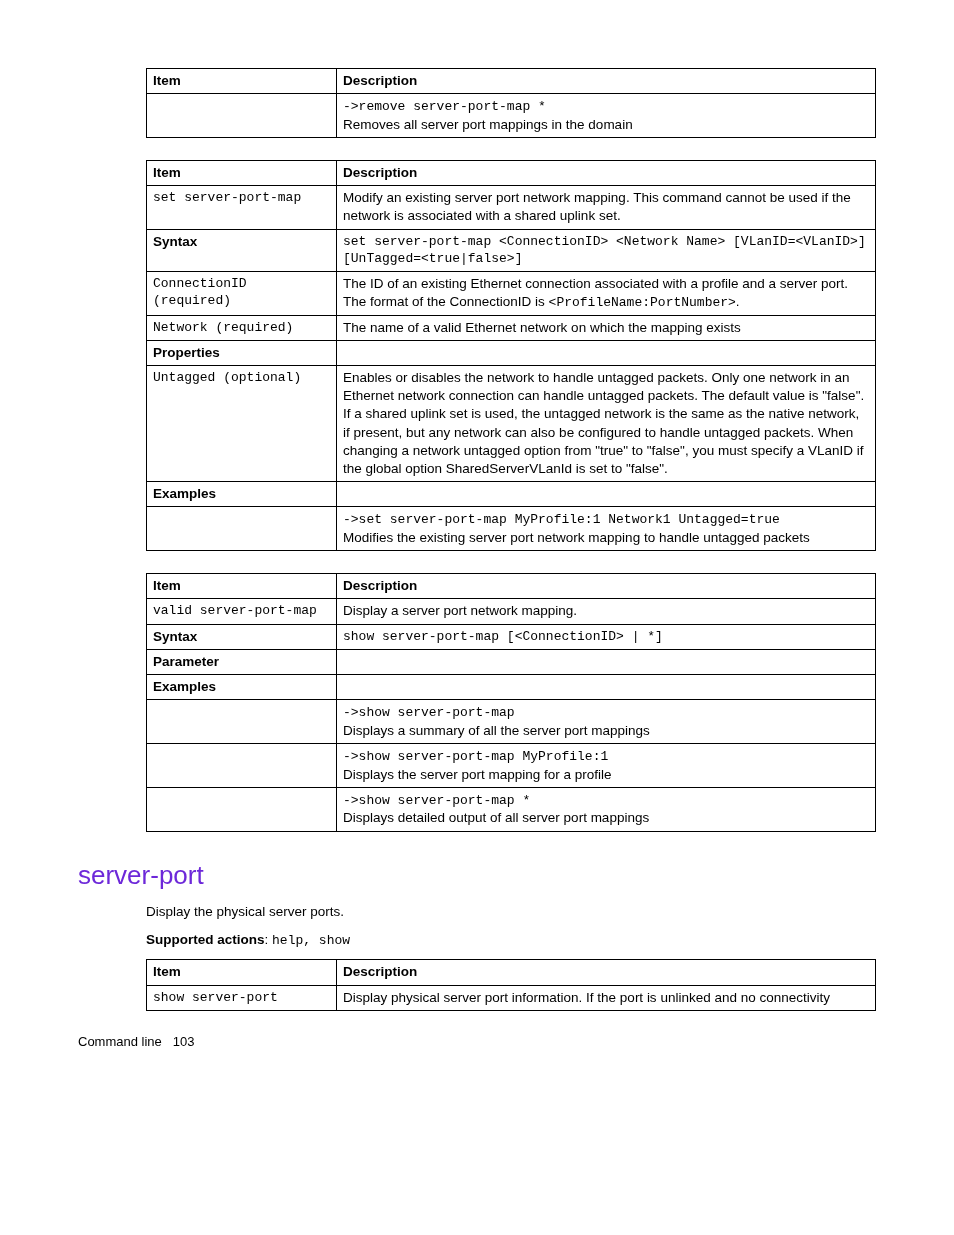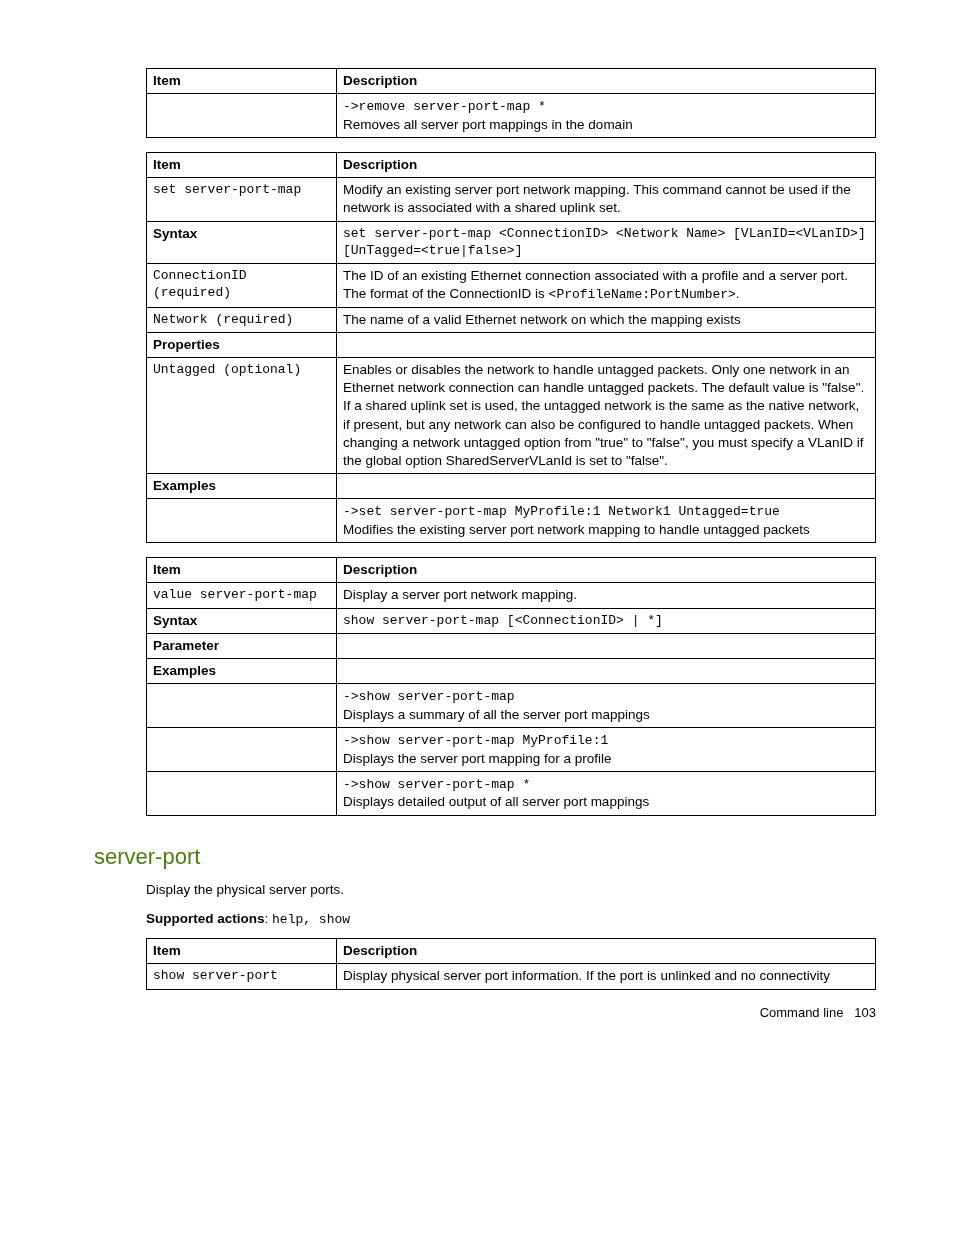--- a/index.html
+++ b/index.html
@@ -9,21 +9,21 @@
     color: #000;
     margin: 0;
     padding: 68px 78px 40px 78px;
     width: 954px;
     box-sizing: border-box;
     line-height: 1.35;
   }
   table {
     border-collapse: collapse;
     width: 100%;
-    margin-bottom: 14px;
+    margin-bottom: 22px;
     padding-left: 9px;
   }
   td, th {
     border: 1px solid #000;
     padding: 3px 6px;
     vertical-align: top;
     text-align: left;
     font-weight: normal;
   }
   .hdr {
@@ -32,32 +32,32 @@
   .col-item {
     width: 177px;
   }
   .mono {
     font-family: "Courier New", Courier, monospace;
     font-size: 13px;
   }
   h2.section {
     font-family: Arial, Helvetica, sans-serif;
     font-weight: normal;
-    font-size: 22px;
-    color: #4d7c0f;
-    margin: 26px 0 10px 16px;
+    font-size: 26px;
+    color: #6d28d9;
+    margin: 26px 0 10px 0;
   }
   .indent-block {
     margin-left: 68px;
   }
   .para {
     margin: 6px 0 10px 0;
   }
   .footer {
-    text-align: right;
+    text-align: left;
     font-size: 13px;
   }
   .b { font-weight: bold; }
 </style>
 </head>
 <body>
 
 <div class="indent-block">
 
 <table>
@@ -122,21 +122,21 @@
 </tbody>
     </table>
 
 <table>
   <tbody>
         <tr>
     <th class="hdr col-item">Item</th>
     <th class="hdr">Description</th>
   </tr>
   <tr>
-    <td class="col-item mono">value server-port-map</td>
+    <td class="col-item mono">valid server-port-map</td>
     <td>Display a server port network mapping.</td>
   </tr>
   <tr>
     <td class="col-item hdr">Syntax</td>
     <td class="mono">show server-port-map [&lt;ConnectionID&gt; | *]</td>
   </tr>
   <tr>
     <td class="col-item hdr">Parameter</td>
     <td></td>
   </tr>

